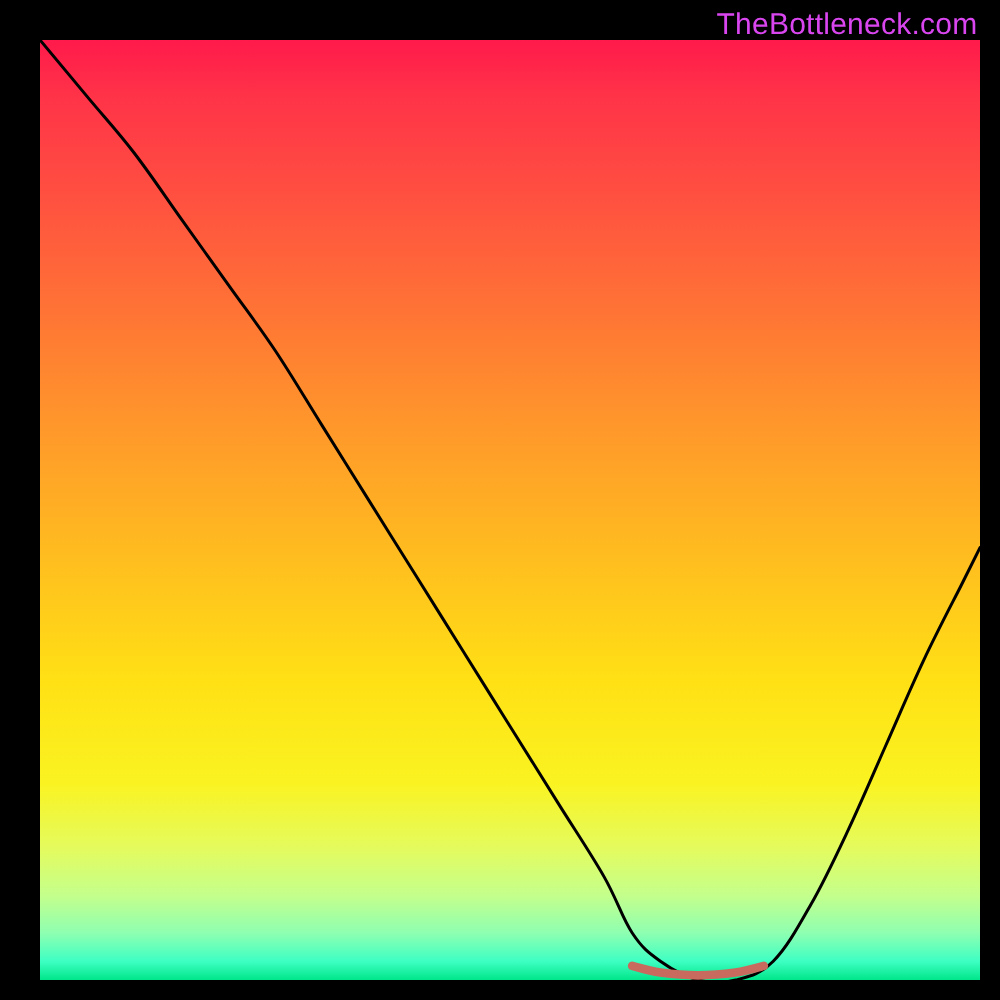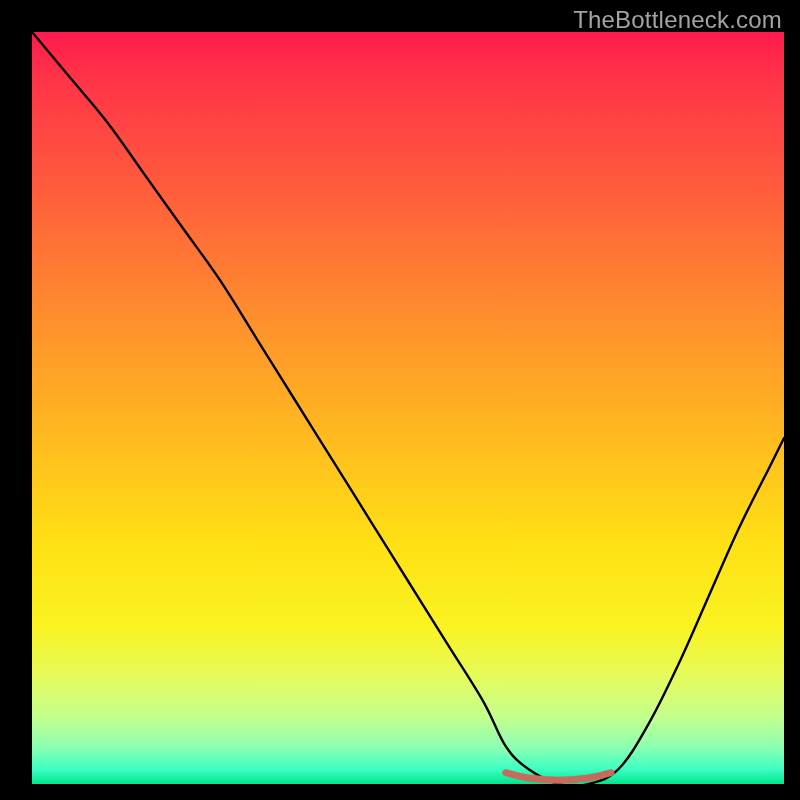--- a/index.html
+++ b/index.html
@@ -39,21 +39,21 @@
       #c4ff8c 91%,
       #8effb1 95%,
       #3effc3 98%,
       #00e68a 100%
     );
   }
   .watermark {
     position: absolute;
     top: 6px;
     right: 18px;
-    color: #a3a3a3;
+    color: #d946ef;
     font-size: 24px;
     font-weight: 400;
     letter-spacing: 0.2px;
     user-select: none;
     text-align: right;
   }
   svg.curve {
     position: absolute;
     left: 0;
     top: 0;

